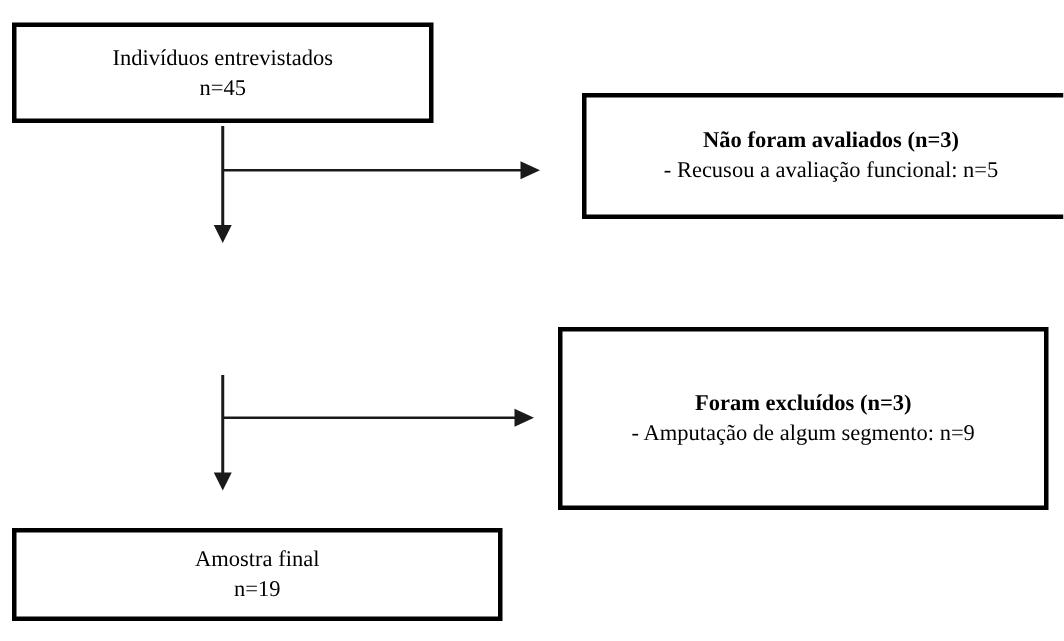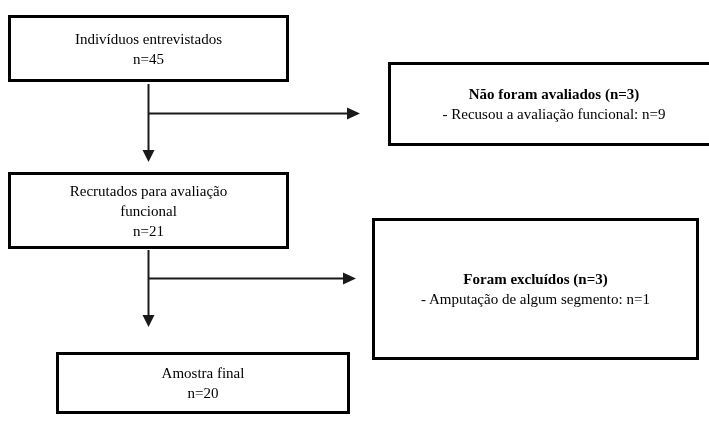--- a/index.html
+++ b/index.html
@@ -28,24 +28,24 @@
     text-align: center;
     font-size: 15px;
     line-height: 20px;
   }
   .fbox .line { white-space: nowrap; }
   .fbox .title { font-weight: bold; white-space: nowrap; }
 
   
   #box-interviewed { left: 8px;   top: 15px;  width: 281px; height: 67px; }
   #box-recruited   { left: 8px;   top: 172px; width: 281px; height: 77px; }
-  #box-final       { left: 8px;   top: 352px; width: 294px; height: 62px; margin-left: 48px; }
+  #box-final       { left: 8px;   top: 352px; width: 327px; height: 62px; }
   
   #box-not-evaluated { left: 388px; top: 62px;  width: 332px; height: 84px; }
-  #box-excluded      { left: 372px; top: 218px; width: 327px; height: 142px; }
+  #box-excluded      { left: 372px; top: 218px; width: 327px; height: 122px; }
 
   .arrows {
     position: absolute;
     left: 0; top: 0;
     width: 709px; height: 427px;
     pointer-events: none;
   }
 </style>
 </head>
 <body>
@@ -75,32 +75,27 @@
     </g>
   </svg>
 
   <div class="fbox" id="box-interviewed">
     <div class="line">Indivíduos entrevistados</div>
     <div class="line">n=45</div>
   </div>
 
   <div class="fbox" id="box-not-evaluated">
     <div class="title">Não foram avaliados (n=3)</div>
-    <div class="line">- Recusou a avaliação funcional: n=9</div>
+    <div class="line">- Recusou a avaliação funcional: n=5</div>
   </div>
 
-  <div class="fbox" id="box-recruited">
-    <div class="line">Recrutados para avaliação</div>
-    <div class="line">funcional</div>
-    <div class="line">n=21</div>
-  </div>
 
   <div class="fbox" id="box-excluded">
     <div class="title">Foram excluídos (n=3)</div>
-    <div class="line">- Amputação de algum segmento: n=1</div>
+    <div class="line">- Amputação de algum segmento: n=9</div>
   </div>
 
   <div class="fbox" id="box-final">
     <div class="line">Amostra final</div>
-    <div class="line">n=20</div>
+    <div class="line">n=19</div>
   </div>
 
 </div>
 
 </body></html>

